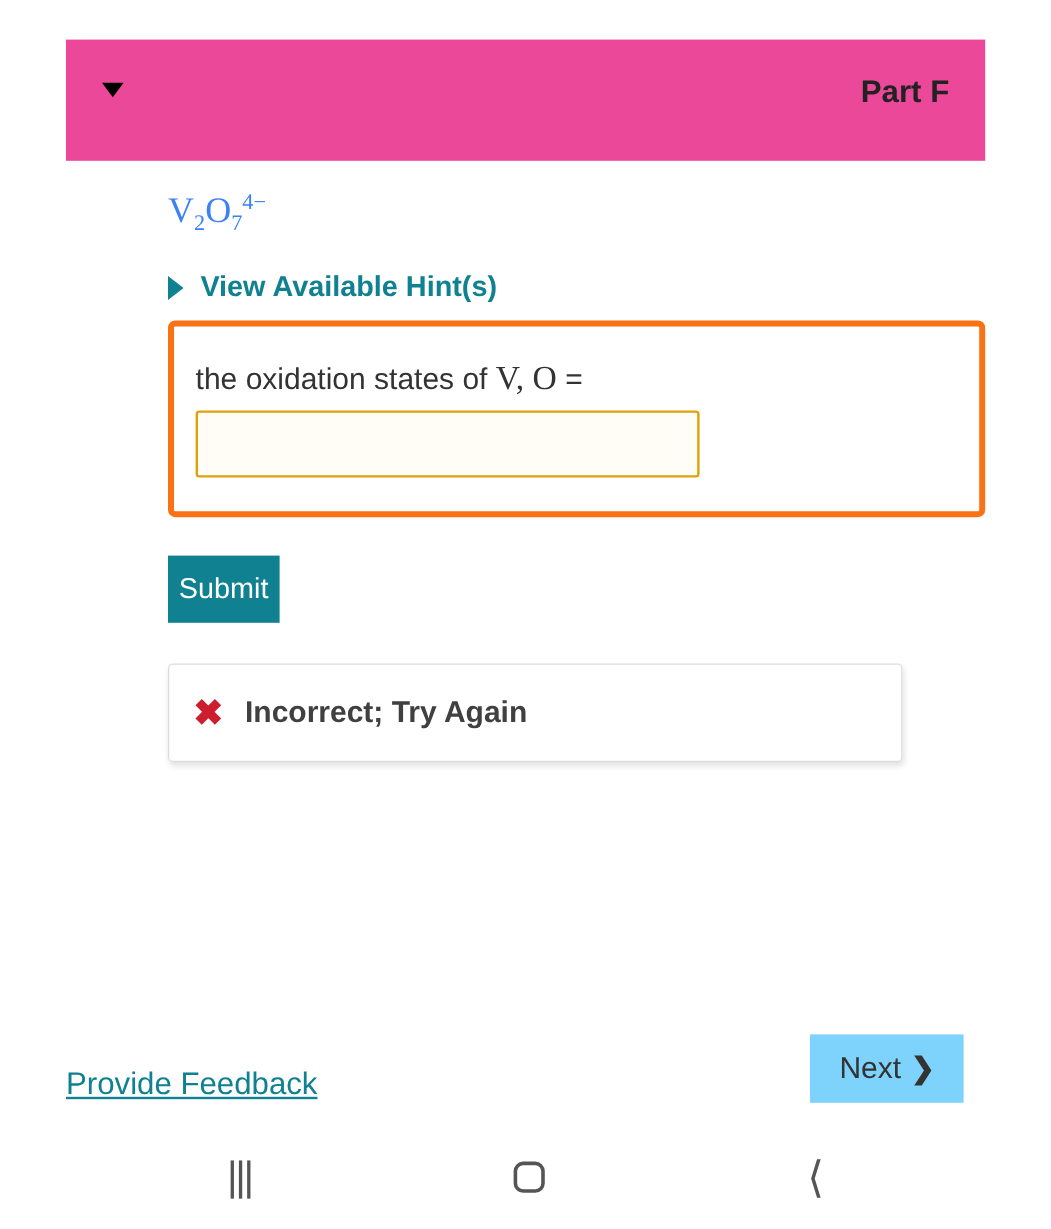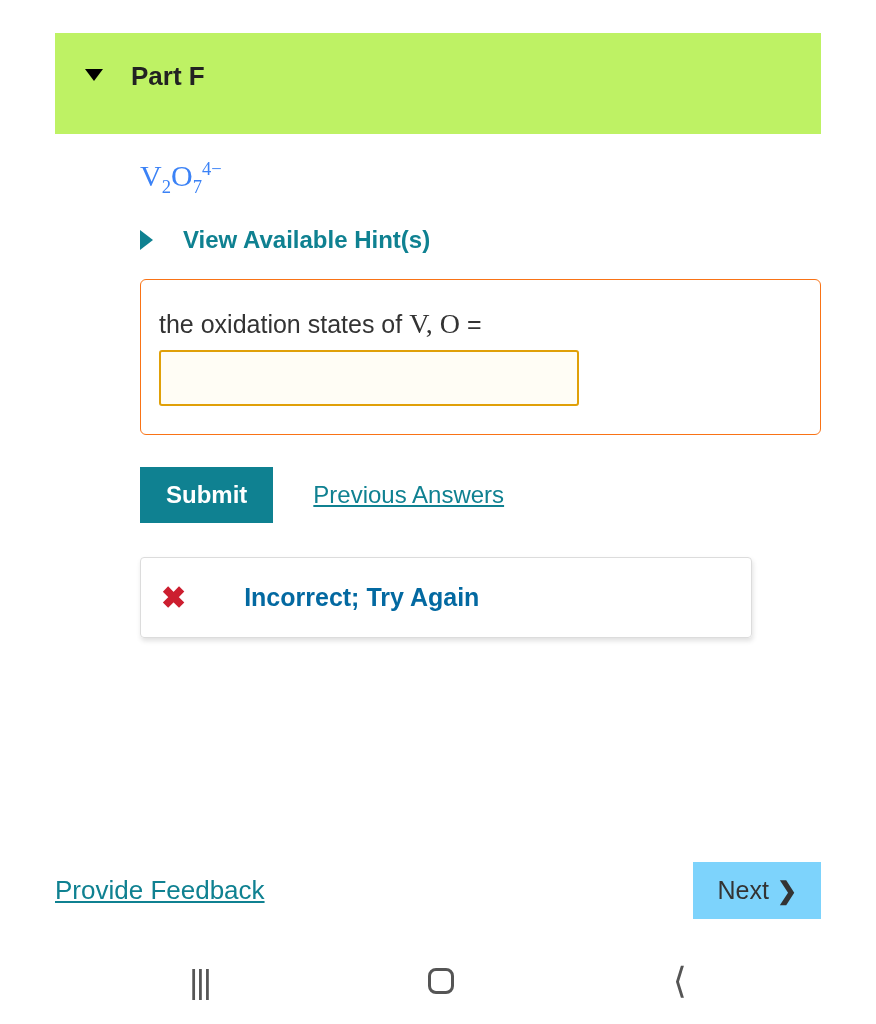--- a/index.html
+++ b/index.html
@@ -5,26 +5,27 @@
   * { box-sizing: border-box; margin: 0; padding: 0; }
   body {
     font-family: Arial, Helvetica, sans-serif;
     width: 876px;
     height: 1024px;
     background: #fff;
     position: relative;
     color: #222;
   }
   .part-header {
-    background: #bef264;
+    background: #ec4899;
     margin: 33px 55px 0 55px;
     padding: 28px 30px 42px 30px;
     display: flex;
     align-items: flex-start;
     gap: 28px;
+    justify-content: space-between;
   }
   .caret-down {
     width: 0; height: 0;
     border-left: 9px solid transparent;
     border-right: 9px solid transparent;
     border-top: 12px solid #000;
     margin-top: 8px;
     cursor: pointer;
   }
   .part-title {
@@ -44,35 +45,35 @@
   .formula sup { font-size: 0.62em; vertical-align: super; }
   .instruction {
     font-size: 25px;
     font-weight: 700;
     line-height: 1.55;
     margin-bottom: 26px;
   }
   .hints {
     display: flex;
     align-items: center;
-    gap: 30px;
+    gap: 14px;
     color: #0f8191;
     font-weight: 700;
     font-size: 24px;
     cursor: pointer;
-    margin-bottom: 25px;
+    margin-bottom: 13px;
   }
   .caret-right {
     width: 0; height: 0;
     border-top: 10px solid transparent;
     border-bottom: 10px solid transparent;
     border-left: 13px solid #0f8191;
   }
   .answer-box {
-    border: 1px solid #f97316;
+    border: 5px solid #f97316;
     border-radius: 6px;
     padding: 28px 18px 28px 18px;
     margin-bottom: 32px;
   }
   .answer-label {
     font-size: 25px;
     color: #333;
     margin-bottom: 10px;
   }
   .answer-label .var {
@@ -92,23 +93,22 @@
     display: flex;
     align-items: center;
     gap: 40px;
     margin-bottom: 34px;
   }
   .submit-btn {
     background: #0f8191;
     color: #fff;
     border: none;
     font-size: 24px;
-    padding: 14px 26px;
-    cursor: pointer;
-    font-weight: bold;
+    padding: 14px 9px;
+    cursor: pointer;
   }
   .prev-answers {
     color: #0f8191;
     font-size: 24px;
     text-decoration: underline;
     cursor: pointer;
   }
   .feedback-box {
     border: 1px solid #dcdcdc;
     border-radius: 4px;
@@ -120,30 +120,29 @@
     box-shadow: 1px 3px 5px rgba(0,0,0,0.12);
   }
   .x-icon {
     color: #cc1e2f;
     font-size: 30px;
     font-weight: 900;
   }
   .feedback-text {
     font-size: 25px;
     font-weight: 700;
-    color: #0369a1;
-    margin-left: 40px;
+    color: #404040;
   }
   .footer-row {
     position: absolute;
     left: 55px;
-    right: 55px;
+    right: 73px;
     bottom: 105px;
     display: flex;
-    align-items: center;
+    align-items: flex-end;
     justify-content: space-between;
   }
   .provide-feedback {
     color: #0f8191;
     font-size: 26px;
     text-decoration: underline;
     cursor: pointer;
   }
   .next-btn {
     background: #7dd3fc;
@@ -209,21 +208,20 @@
 
   <div class="answer-box">
     <div class="answer-label">
       <span>the oxidation states of </span><span class="var">V, O</span><span> =</span>
     </div>
     <input type="text" class="answer-input" value="" style="">
   </div>
 
   <div class="button-row">
     <button class="submit-btn">Submit</button>
-    <a class="prev-answers">Previous Answers</a>
   </div>
 
   <div class="feedback-box">
     <span class="x-icon">✖</span>
     <span class="feedback-text">Incorrect; Try Again</span>
   </div>
 
 </div>
 
 <div class="footer-row">

